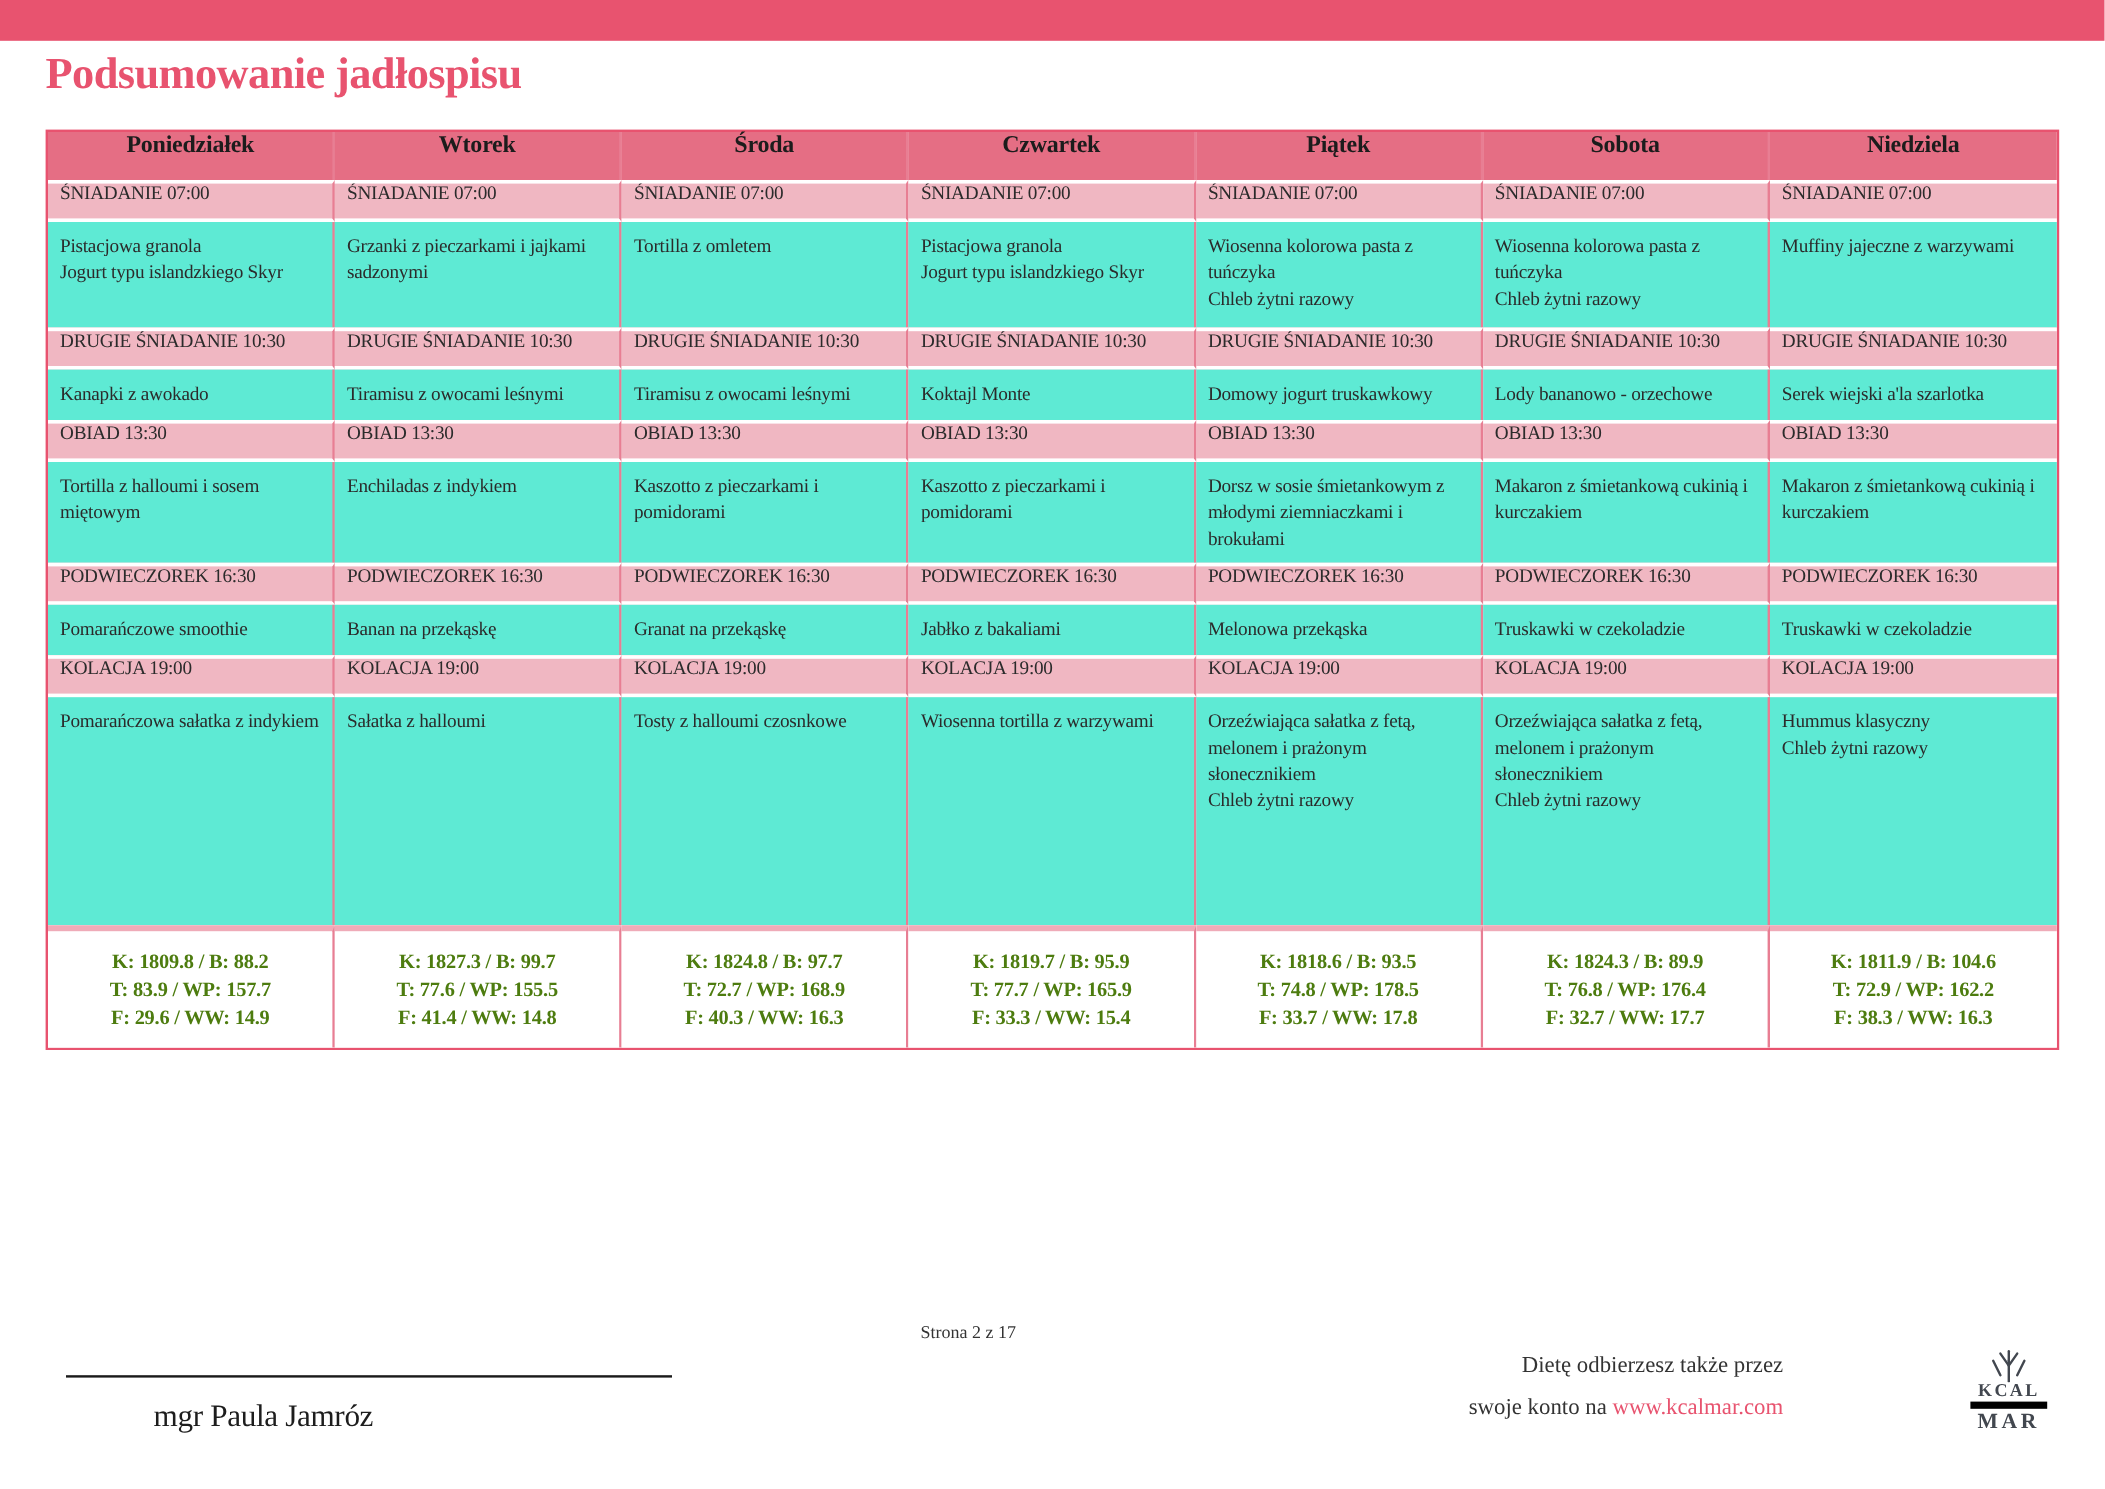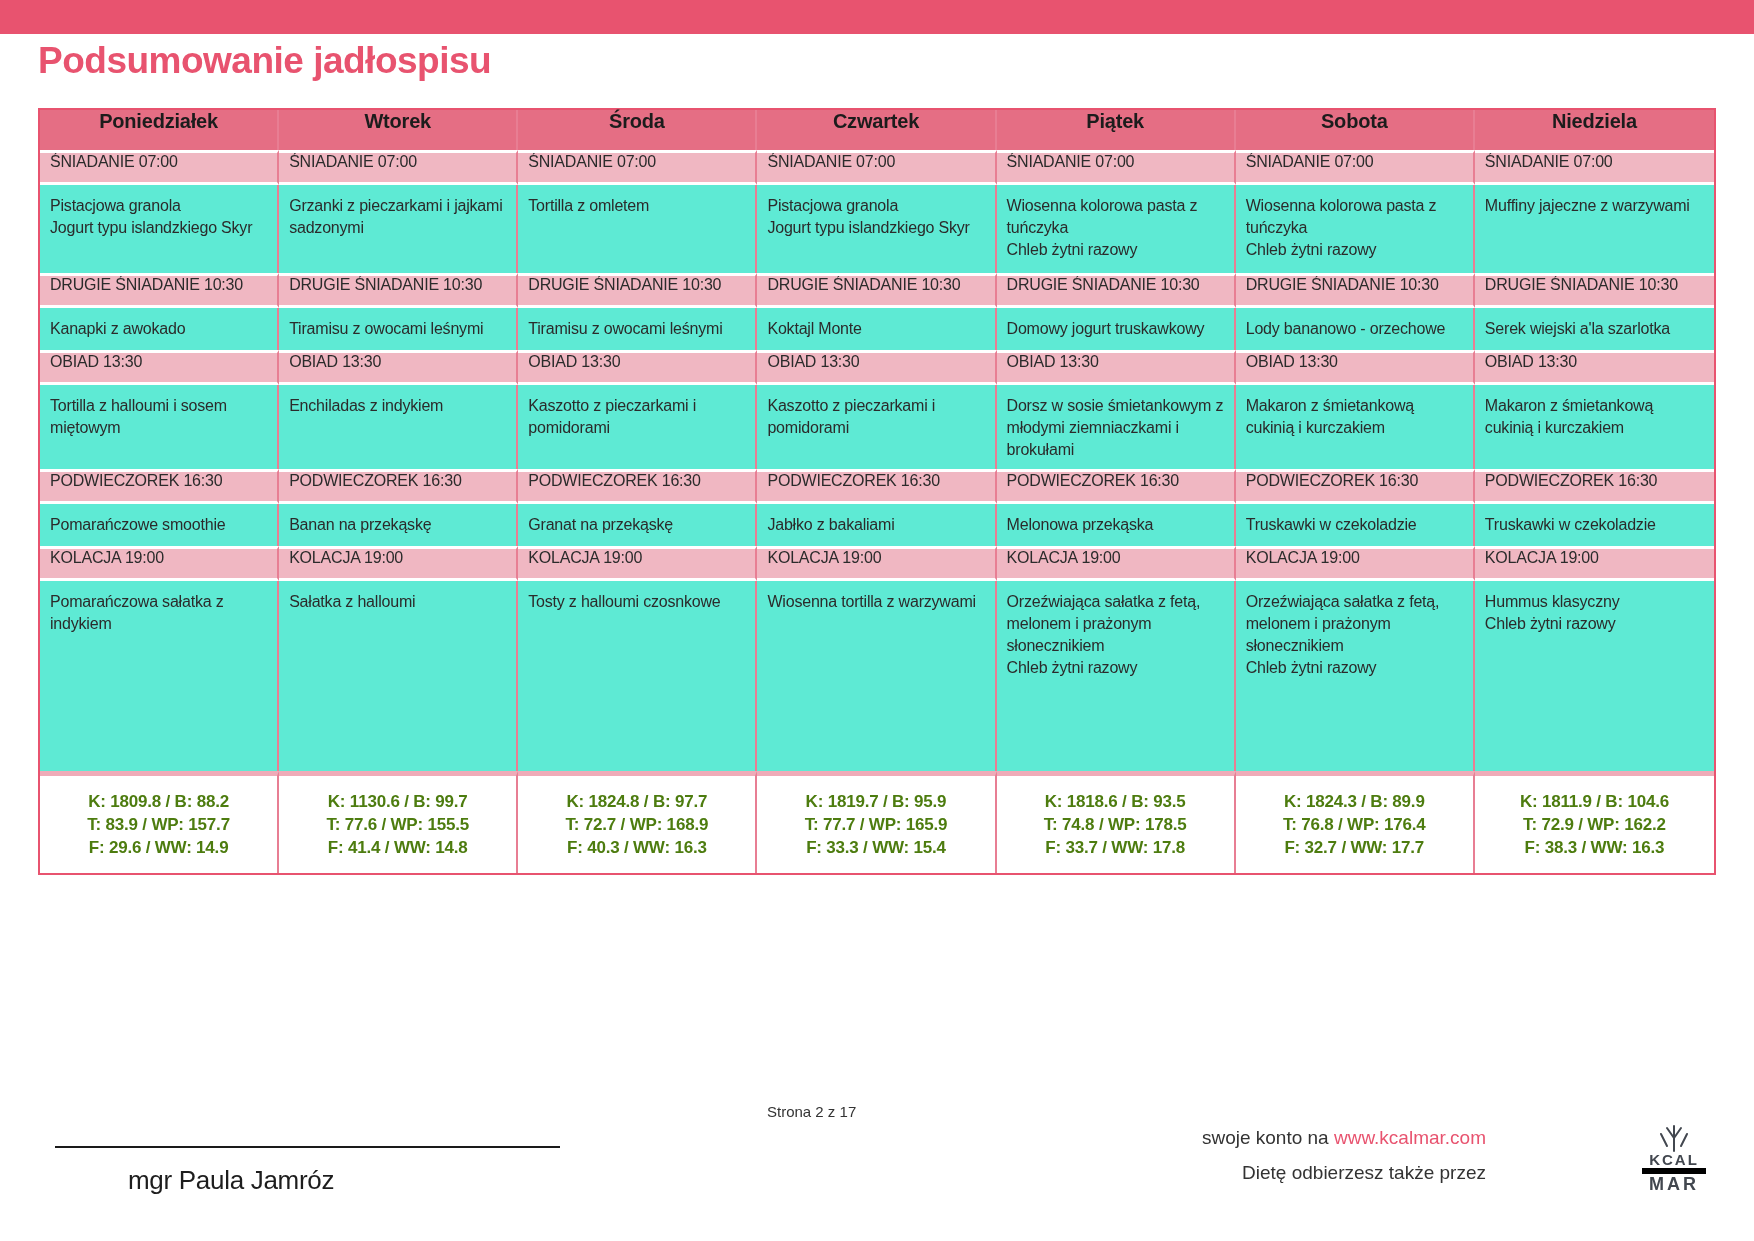--- a/index.html
+++ b/index.html
@@ -1,19 +1,19 @@
 <!DOCTYPE html>
 <html><head>
 <meta charset="utf-8">
 <style>
   * { margin:0; padding:0; box-sizing:border-box; }
   html,body { background:#ffffff; }
   .page {
     position:relative; width:1754px; height:1241px; background:#ffffff;
-    font-family:Liberation Sans, sans-serif; color:#2b2b2b; overflow:hidden;
+    font-family:Liberation Serif, serif; color:#2b2b2b; overflow:hidden;
   }
   .topbar { position:absolute; left:0; top:0; width:1754px; height:34px; background:#e8536f; }
   .title {
     position:absolute; left:38px; top:40px; font-size:37px; font-weight:700;
     color:#e8536f; letter-spacing:-0.5px;
   }
   table.menu {
     position:absolute; left:38px; top:108px; width:1678px;
     border-collapse:separate; border-spacing:0; table-layout:fixed;
     border:2px solid #e8536f; background:#ffffff;
@@ -248,21 +248,21 @@
             <div>Chleb żytni razowy</div>
           </td>
         </tr>
         <tr>
           <td class="summary">
             <div>K: 1809.8 / B: 88.2</div>
             <div>T: 83.9 / WP: 157.7</div>
             <div>F: 29.6 / WW: 14.9</div>
           </td>
           <td class="summary">
-            <div>K: 1130.6 / B: 99.7</div>
+            <div>K: 1827.3 / B: 99.7</div>
             <div>T: 77.6 / WP: 155.5</div>
             <div>F: 41.4 / WW: 14.8</div>
           </td>
           <td class="summary">
             <div>K: 1824.8 / B: 97.7</div>
             <div>T: 72.7 / WP: 168.9</div>
             <div>F: 40.3 / WW: 16.3</div>
           </td>
           <td class="summary">
             <div>K: 1819.7 / B: 95.9</div>
@@ -290,24 +290,24 @@
 
   <div class="footer-line"></div>
 
 
   <div class="dietitian">mgr Paula Jamróz</div>
 
   <div class="pagenum">Strona 2 z 17</div>
 
   <div class="promo">
     <div>
-      <span>swoje konto na </span><a href="#">www.kcalmar.com</a>
+      <span>Dietę odbierzesz także przez</span>
     </div>
     <div>
-      <span>Dietę odbierzesz także przez</span>
+      <span>swoje konto na </span><a href="#">www.kcalmar.com</a>
     </div>
   </div>
 
   <div class="kcalmar">
     <svg width="34" height="30" viewBox="0 0 34 30">
       <g stroke="#42474f" stroke-width="2" fill="none" stroke-linecap="round">
         <path d="M17 29 V12"></path>
         <path d="M17 16 L10 6"></path>
         <path d="M17 16 L24 6"></path>
         <path d="M10 24 L4 12"></path>

